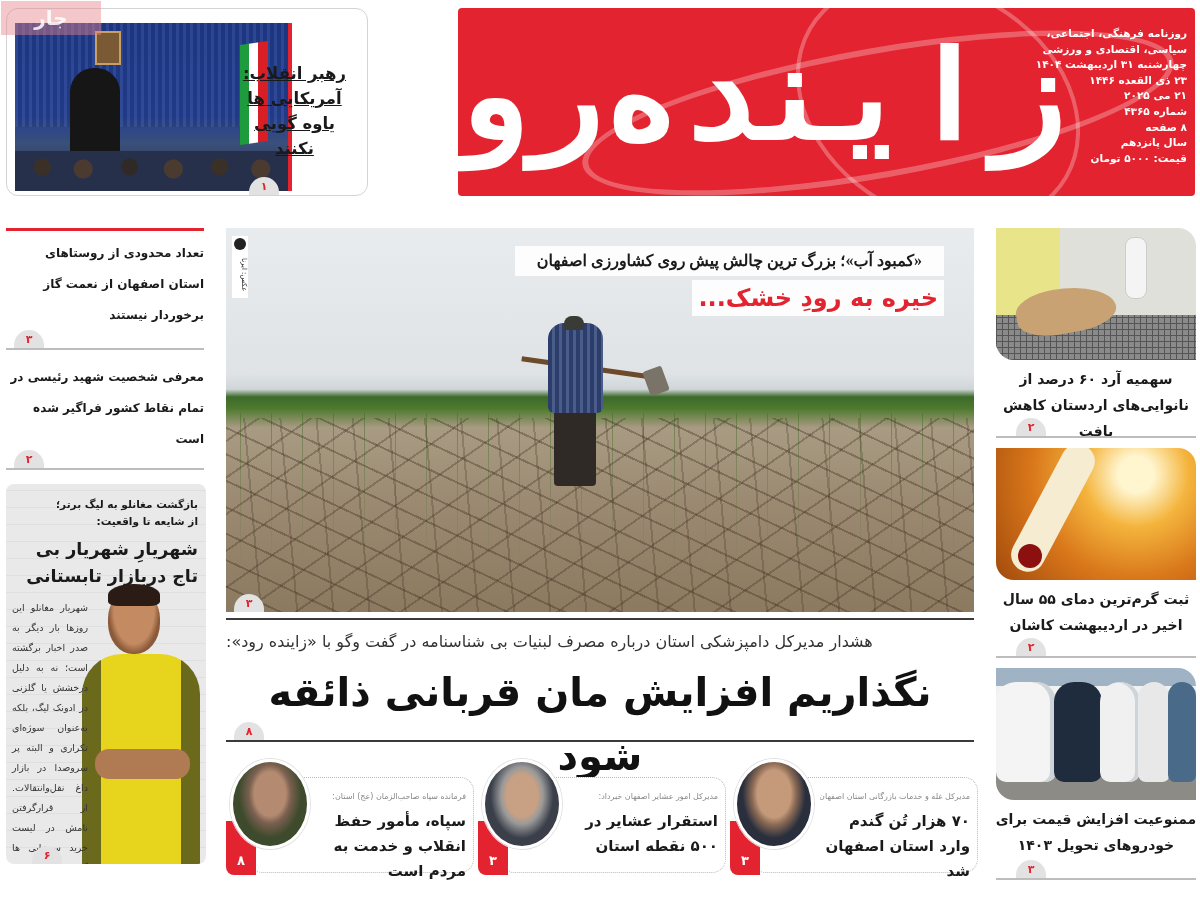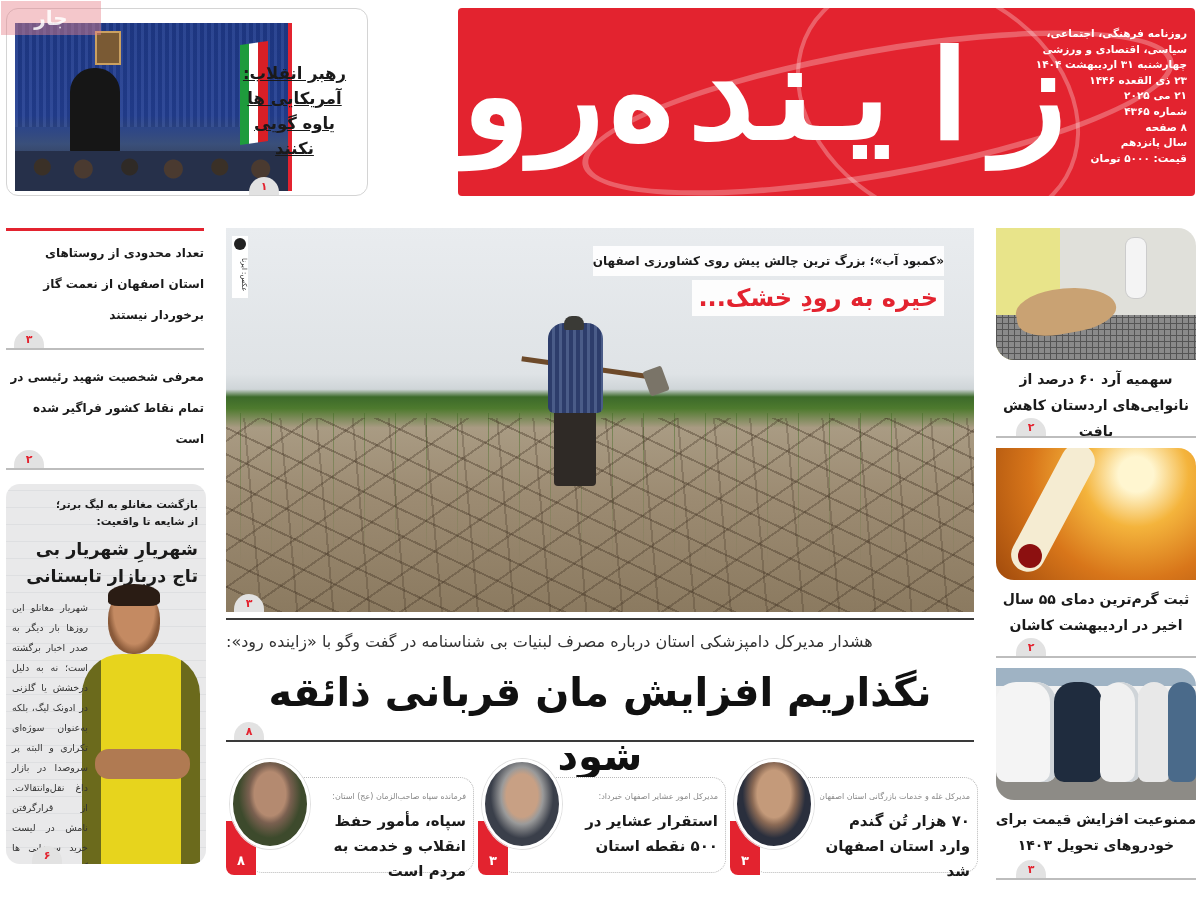--- a/index.html
+++ b/index.html
@@ -86,21 +86,21 @@
     background: #e2e2e2; color: #e3232f; font-size: 11px; font-weight: bold;
     text-align: center; line-height: 20px;
   }
 
   
   .rule-red { position: absolute; height: 3px; background: #e3232f; }
   .rule-gray { position: absolute; height: 2px; background: #bdbdbd; }
   .left-story { position: absolute; left: 6px; width: 198px; text-align: right; font-weight: bold; font-size: 12px; line-height: 31px; }
 
   #sport {
-    left: 6px; top: 484px; width: 200px; height: 380px; border-radius: 14px;
+    left: 6px; top: 484px; width: 200px; height: 380px; border-radius: 8px;
     background: repeating-linear-gradient(0deg, #e9e9ea 0 16px, #dedfe1 16px 17px),
                 #e9e9ea;
     overflow: hidden;
   }
   #sport .kicker { position: absolute; right: 8px; top: 12px; width: 184px; font-size: 10.5px; line-height: 17px; font-weight: bold; text-align: right; }
   #sport .title { position: absolute; right: 8px; top: 52px; width: 186px; font-size: 17.5px; line-height: 27px; font-weight: bold; text-align: right; }
   #sport .body { position: absolute; left: 6px; top: 114px; width: 76px; font-size: 9.5px; line-height: 20px; text-align: justify; color: #333; }
   #sport .player {
     position: absolute; right: 6px; top: 100px; width: 120px; height: 280px;
   }
@@ -143,21 +143,21 @@
   #main-photo .farmer-legs { position: absolute; left: 328px; top: 180px; width: 42px; height: 78px; background: #2f2a26; border-radius: 4px; }
   #main-photo .shovel { position: absolute; left: 295px; top: 138px; width: 140px; height: 5px; background: #6d4a2a; transform: rotate(8deg); }
   #main-photo .blade { position: absolute; left: 420px; top: 140px; width: 20px; height: 26px; background: #7a7468; transform: rotate(-20deg); border-radius: 3px; }
   #main-photo .credit {
     position: absolute; left: 6px; top: 8px; width: 16px; height: 62px; background: #fff;
     font-size: 7px; writing-mode: vertical-rl; text-align: center; color: #222; padding-top: 16px;
   }
   #main-photo .credit .cam { position: absolute; left: 2px; top: 2px; width: 12px; height: 12px; border-radius: 50%; background: #222; }
   #main-photo .kicker {
     position: absolute; right: 30px; top: 18px; background: rgba(255,255,255,0.9);
-    padding: 0 0; font-size: 12px; line-height: 30px; font-weight: bold;
+    padding: 0 22px; font-size: 16px; line-height: 30px; font-weight: bold; font-family: Liberation Serif, serif;
   }
   #main-photo .title {
     position: absolute; right: 30px; top: 52px; background: rgba(255,255,255,0.9);
     padding: 0 6px; font-size: 24px; line-height: 36px; font-weight: bold; color: #e3232f;
   }
   #main-photo .badge { left: 8px; bottom: 0; }
 
   
   #main-head .topline { position: absolute; left: 226px; top: 618px; width: 748px; height: 2px; background: #3a3a3a; }
   #main-head .kicker { position: absolute; left: 226px; top: 630px; width: 748px; font-size: 16px; line-height: 24px; text-align: left; color: #333; }

